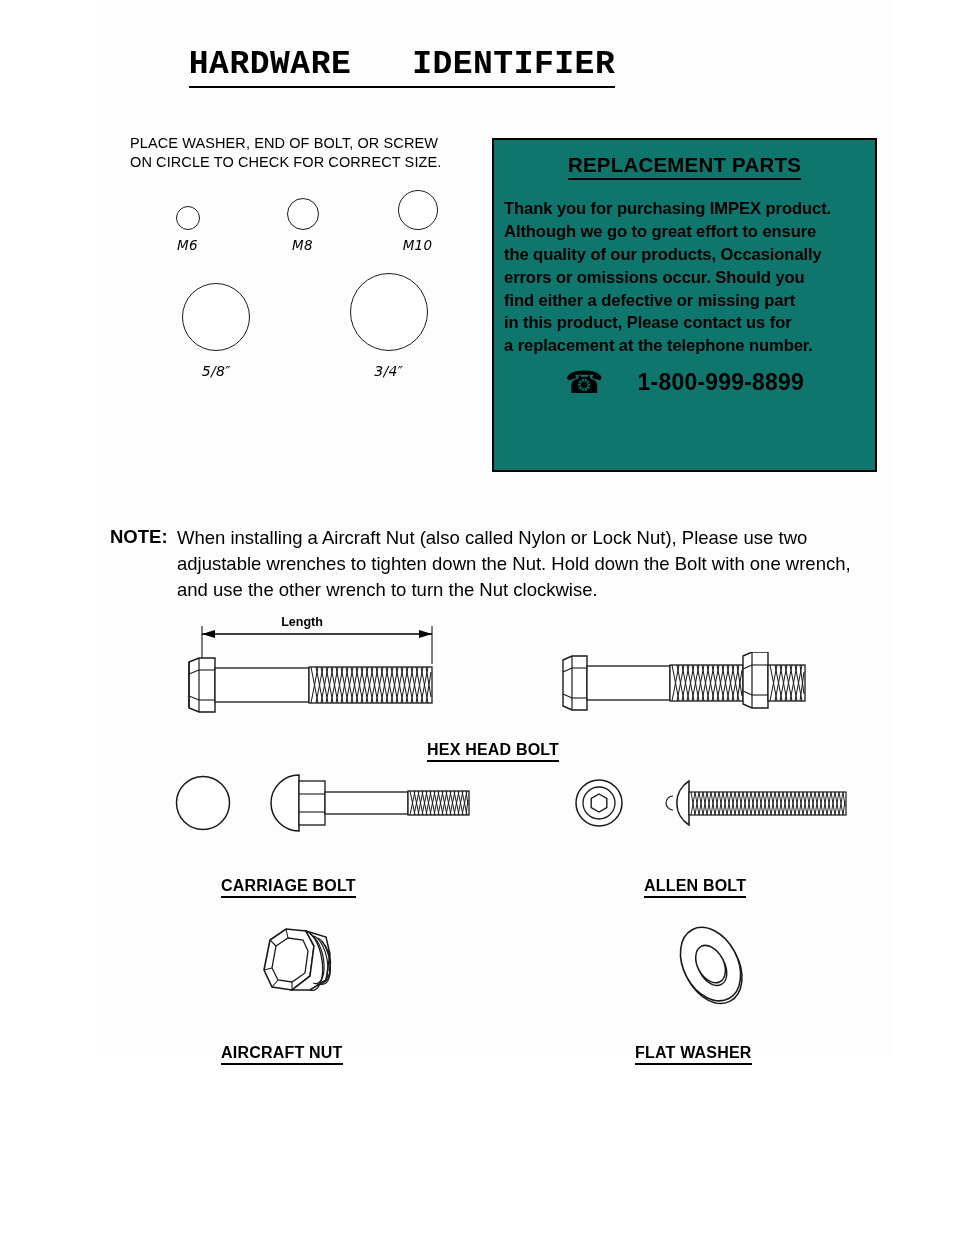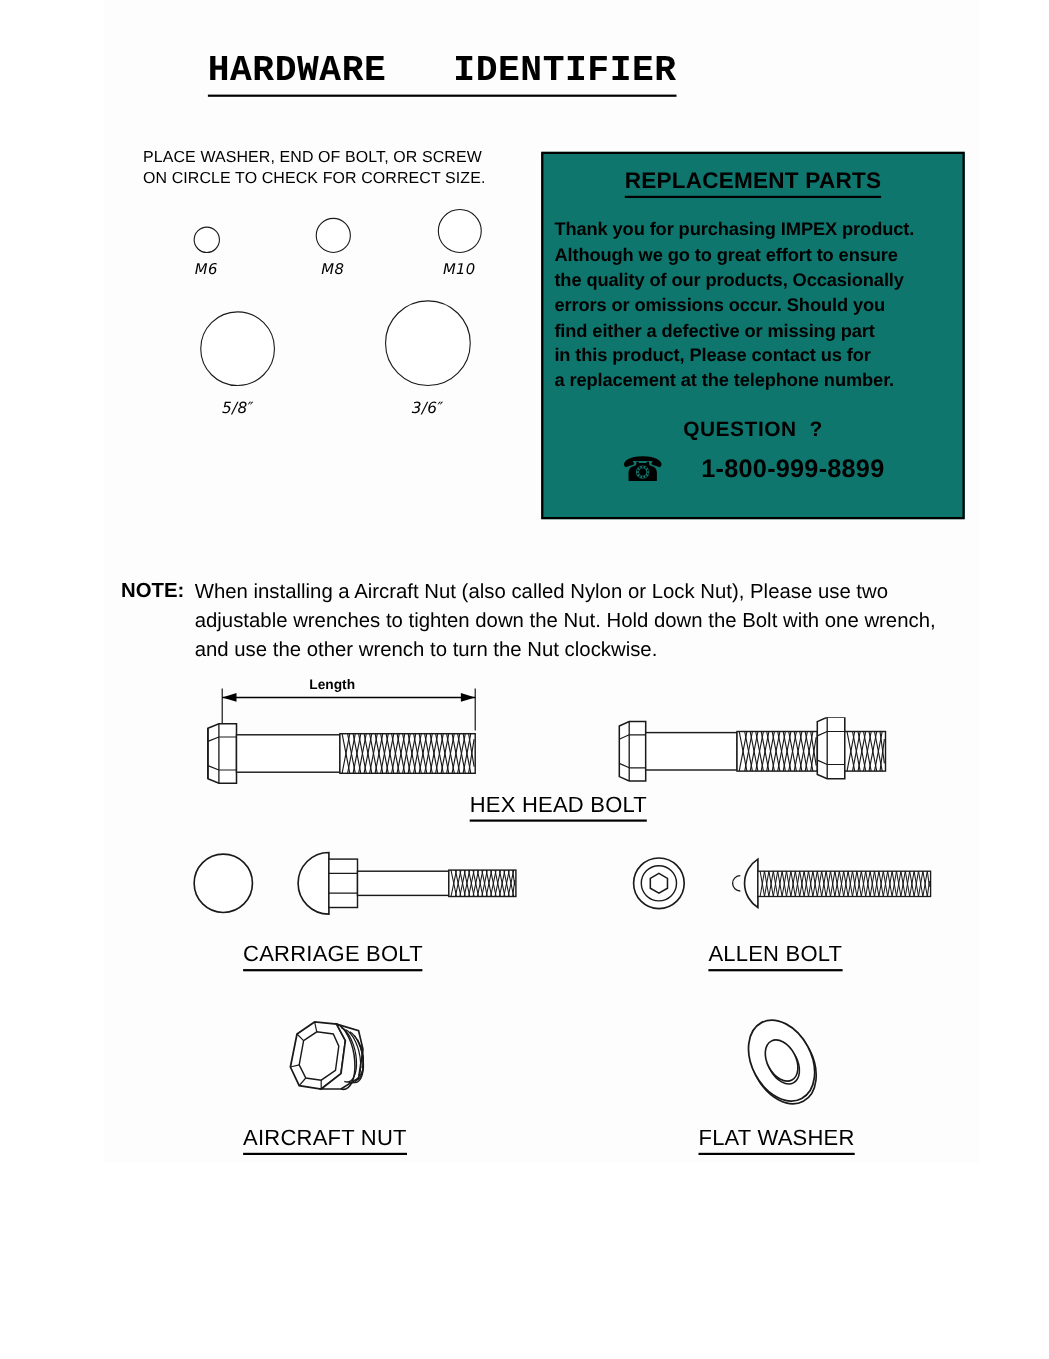--- a/index.html
+++ b/index.html
@@ -172,24 +172,25 @@
   .note-body {
     display: block;
     margin-left: 67px;
     margin-top: -25.5px;
   }
 
   
   .fig { position: absolute; }
   .fig-label {
     position: absolute;
-    font-size: 20px;
-    font-weight: normal;
+    font-size: 16px;
+    font-weight: bold;
     letter-spacing: 0.2px;
     white-space: nowrap;
+    margin-top: 20px;
   }
   .fig-label span {
     border-bottom: 2.2px solid #000;
     padding-bottom: 1px;
     display: inline-block;
   }
 </style>
 </head>
 <body>
 
@@ -221,37 +222,36 @@
   </div>
 
 
   <div class="circle-row" style="margin-top:20px;">
     <div class="circle-cell">
       <div class="gauge-circle" style="width:66px;height:66px;"></div>
       <div class="circle-label inch">5/8″</div>
     </div>
     <div class="circle-cell">
       <div class="gauge-circle" style="width:76px;height:76px;"></div>
-      <div class="circle-label inch">3/6″</div>
+      <div class="circle-label inch">3/4″</div>
     </div>
   </div>
 </div>
 
 <div class="parts-box">
   <div class="parts-title">
     <span>REPLACEMENT PARTS</span>
   </div>
   <div class="parts-body">Thank you for purchasing IMPEX product.
 Although we go to great effort to ensure
 the quality of our products, Occasionally
 errors or omissions occur.   Should you
 find either a defective  or  missing part
  in this product,   Please  contact us for
 a replacement at the telephone number.</div>
-  <div class="question-line">QUESTION  ?</div>
   <div class="phone-line">
     <span class="phone-icon">☎</span>
     <span class="phone-number">1-800-999-8899</span>
   </div>
 </div>
 
 <div class="note">
   <span class="note-label">NOTE:</span>
   <span class="note-body">When installing a Aircraft Nut (also called Nylon or Lock Nut), Please use two adjustable wrenches to tighten down the Nut. Hold down the Bolt with one wrench, and use the other wrench to turn the Nut clockwise.</span>
 </div>

